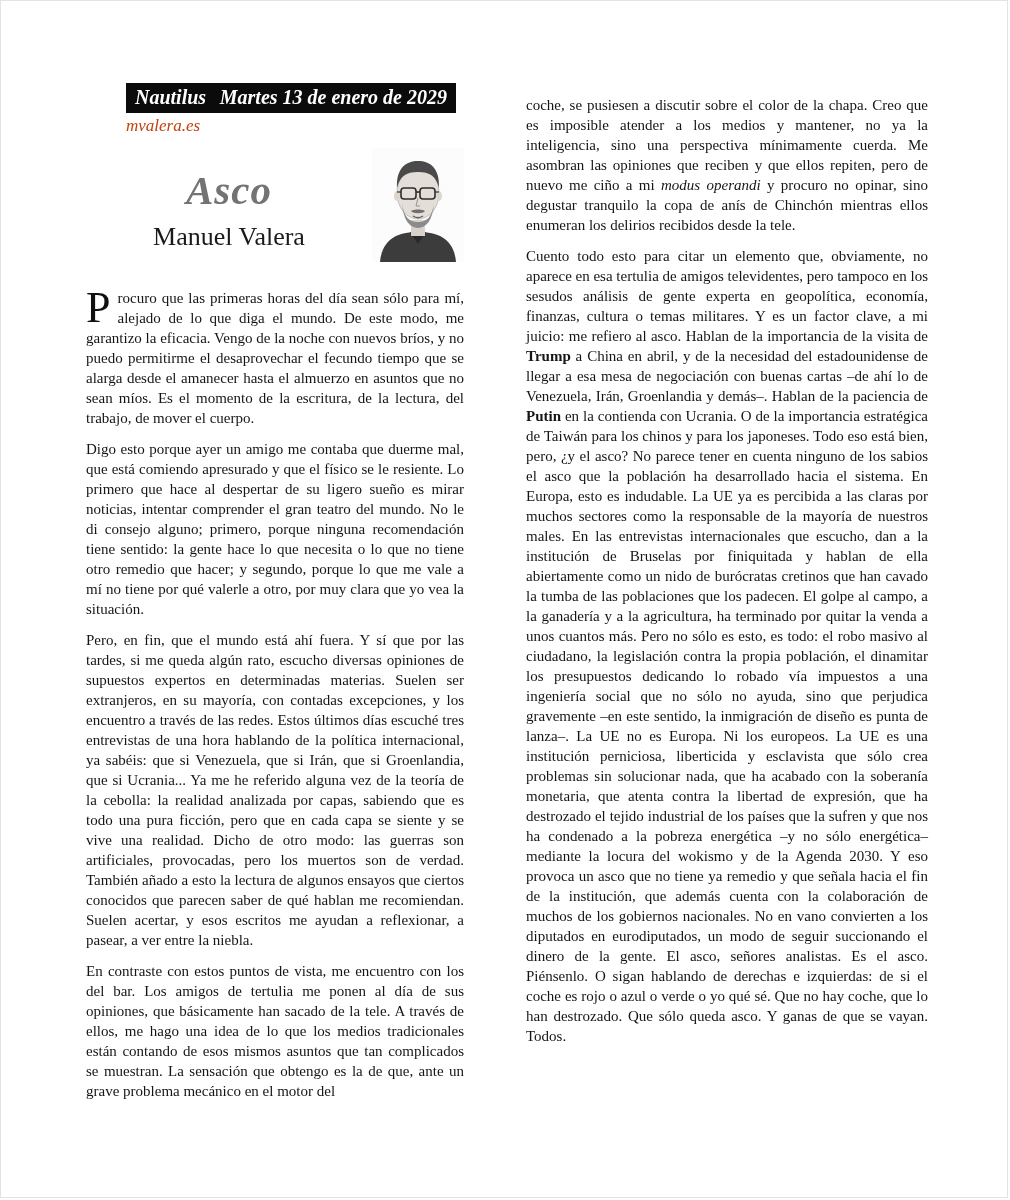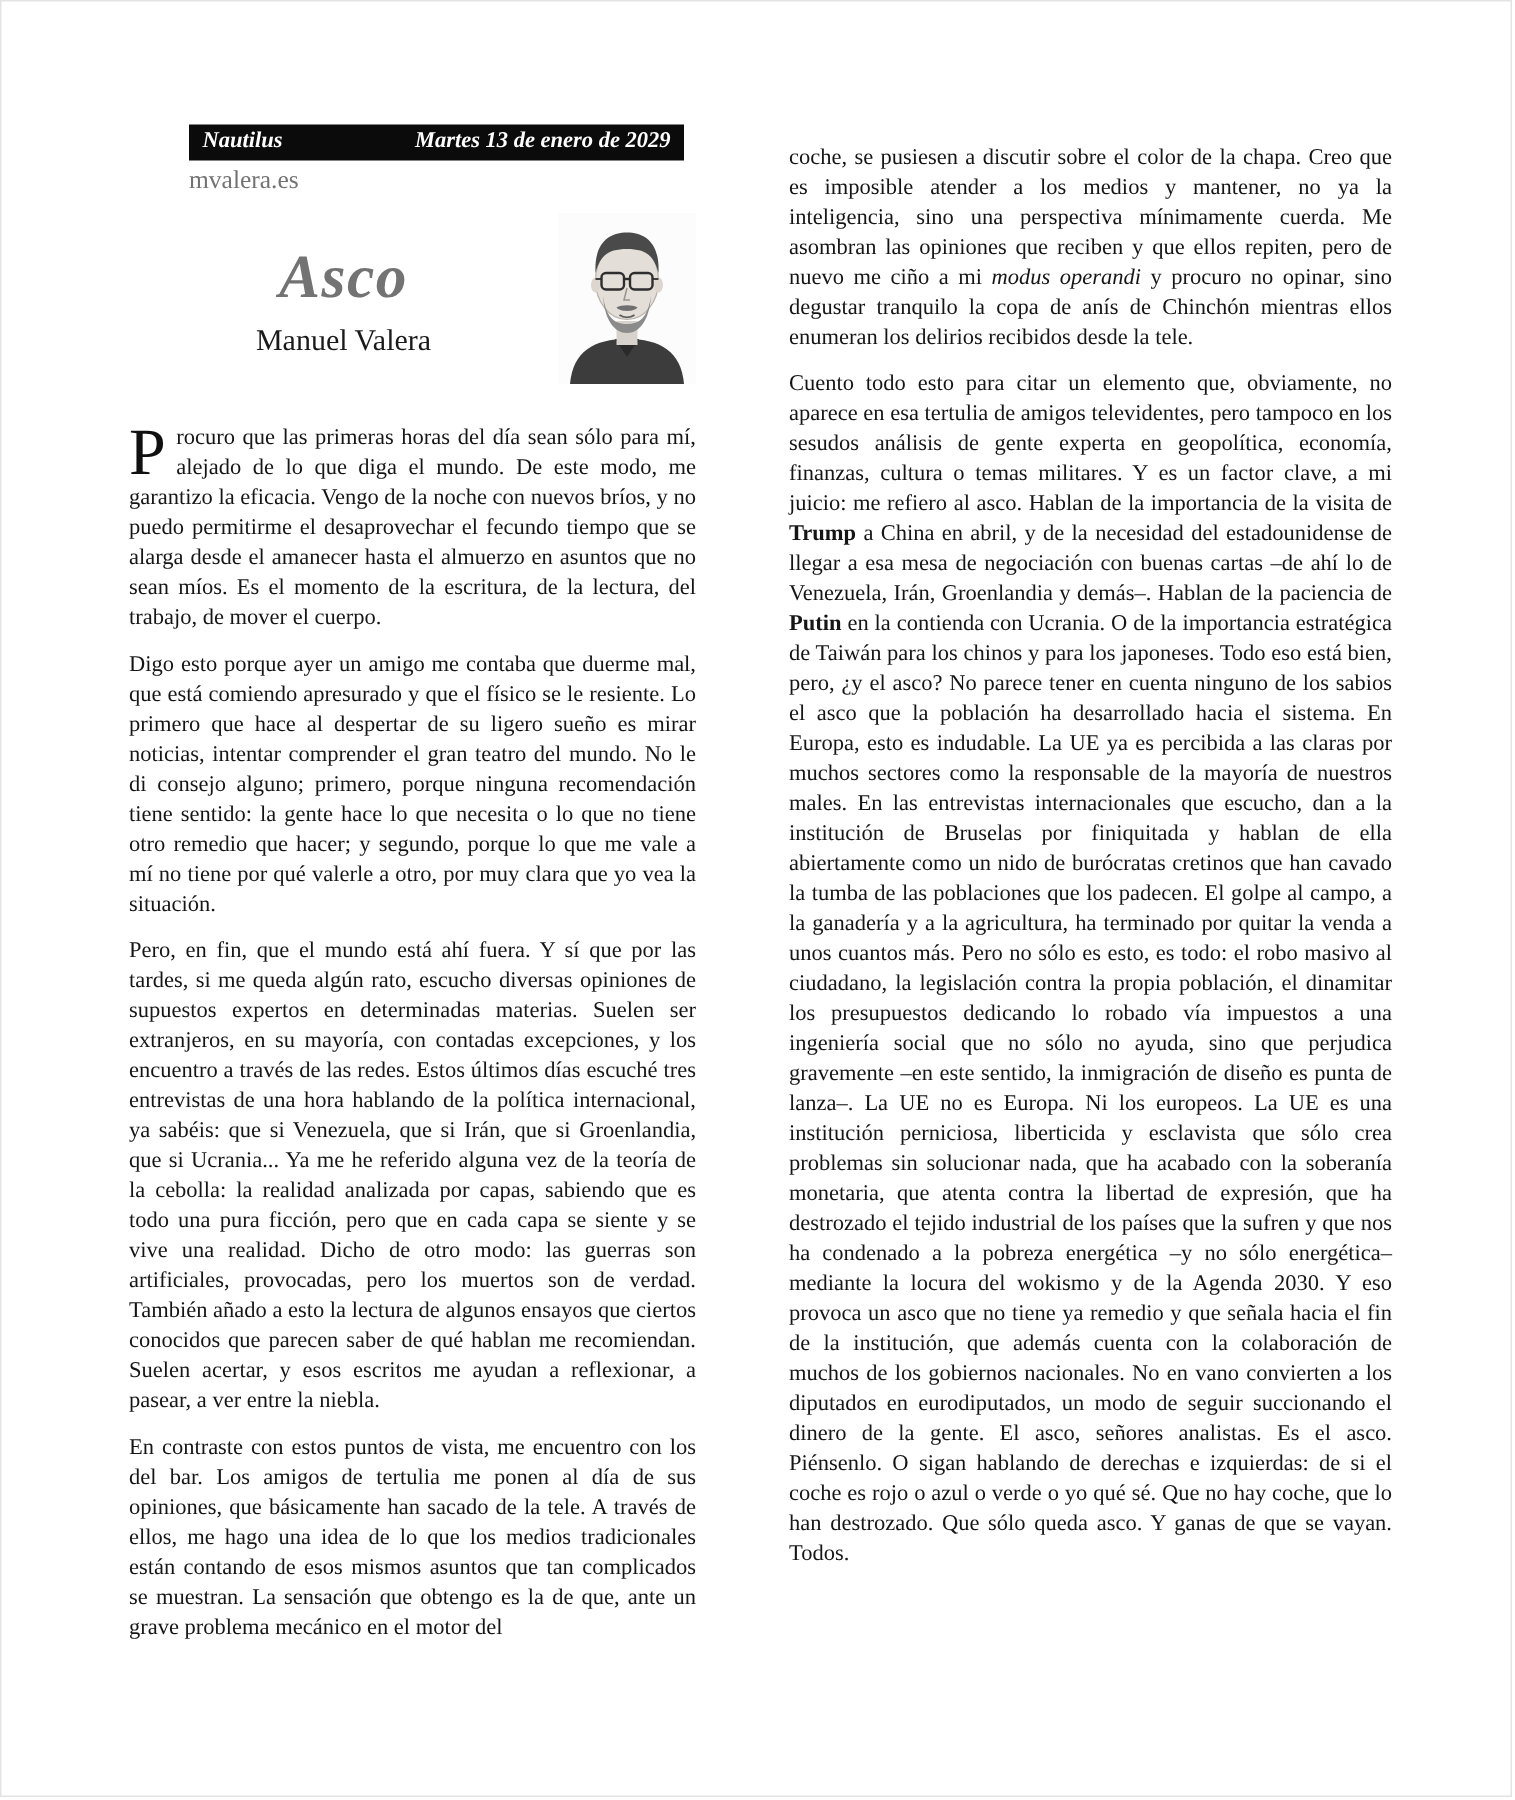--- a/index.html
+++ b/index.html
@@ -27,31 +27,32 @@
   .col-right { width: 402px; margin-top: 10px; }
 
   
   .masthead {
     margin-left: 40px;
     width: 312px;
     background: #0b0b0b;
     color: #ffffff;
     font-style: italic;
     font-weight: bold;
-    font-size: 15px;
+    font-size: 20px;
     display: flex;
     justify-content: space-between;
     align-items: center;
     padding: 3px 9px 4px 9px;
   }
   .site {
     margin-left: 40px;
     margin-top: 3px;
+    font-style: italic;
     font-size: 17px;
-    color: #737373;
+    color: #c2410c;
   }
 
   
   .title-row {
     display: flex;
     align-items: flex-start;
     margin-top: 0px;
     min-height: 122px;
   }
   .title-col {
@@ -62,21 +63,21 @@
   .article-title {
     margin: 0;
     font-size: 41px;
     font-style: italic;
     font-weight: bold;
     letter-spacing: 1px;
     color: #737373;
   }
   .article-author {
     margin-top: 8px;
-    font-size: 20px;
+    font-size: 26px;
     color: #1a1a1a;
   }
   .portrait {
     width: 92px;
     height: 114px;
     flex: 0 0 auto;
     margin-top: 12px;
   }
 
   

